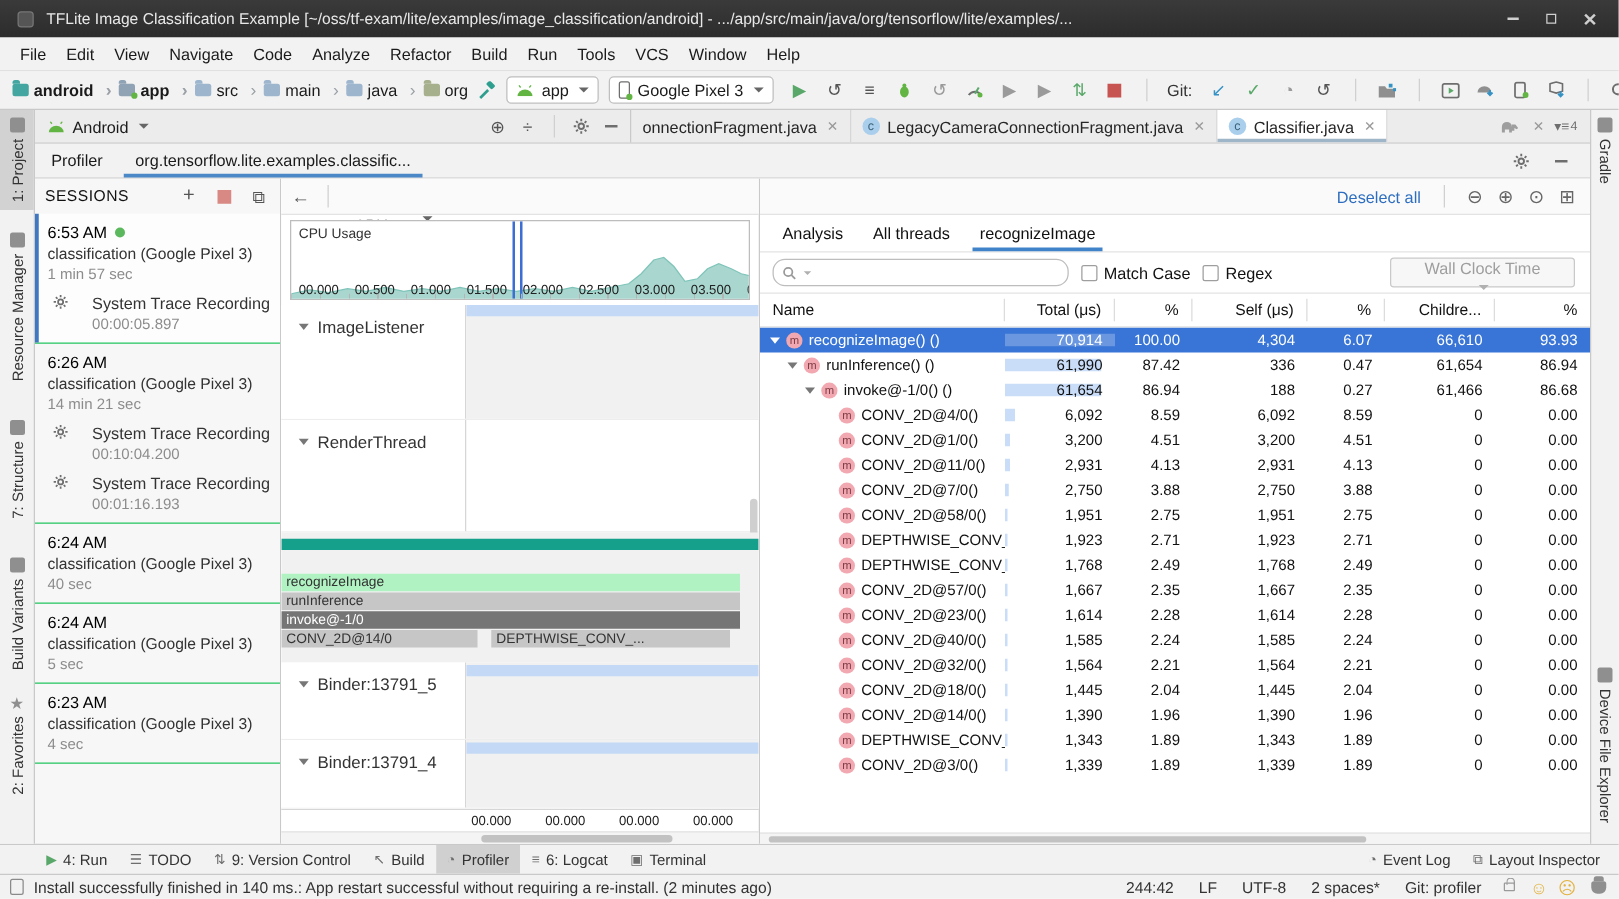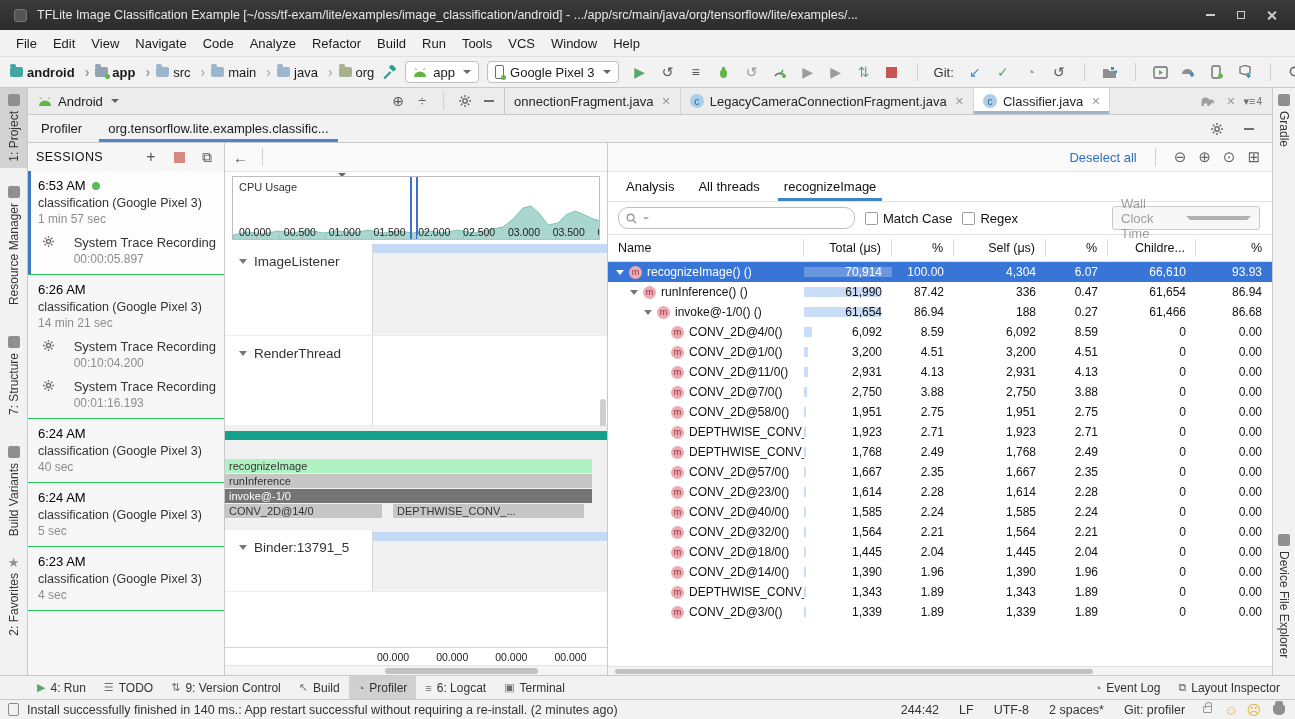--- a/index.html
+++ b/index.html
@@ -126,21 +126,21 @@
   .atop{height:29px;flex:none;display:flex;align-items:center;justify-content:flex-end;gap:12px;padding:0 12px;background:#fafafa;border-bottom:1px solid #e3e3e3;}
   .deselect{color:#2e6ec0;font-size:13px;}
   .zic{font-size:15px;color:#666;}
   .atabs{height:30px;flex:none;display:flex;align-items:stretch;padding-left:6px;border-bottom:1px solid #e3e3e3;}
   .atab{display:flex;align-items:center;padding:0 12px;position:relative;cursor:default;font-size:13px;color:#111;white-space:nowrap;}
   .atab.sel::after{content:"";position:absolute;left:6px;right:6px;bottom:0;height:3px;background:#4083c9;}
   .srow{height:33px;flex:none;display:flex;align-items:center;gap:10px;padding:0 12px 0 10px;border-bottom:1px solid #e3e3e3;}
   .sfield{width:237px;height:22px;border:1px solid #bdbdbd;border-radius:10px;background:#fff;display:flex;align-items:center;padding:0 6px;gap:3px;}
   .cb{display:flex;align-items:center;gap:5px;font-size:13px;color:#111;}
   .cbbox{width:13px;height:13px;border:1px solid #9e9e9e;border-radius:2px;background:#fff;}
-  .clockdd{margin-left:auto;width:148px;height:24px;border:1px solid #c9c9c9;border-radius:3px;background:#f7f7f7;color:#9e9e9e;display:flex;align-items:center;padding:0 8px;gap:6px;}
+  .clockdd{margin-left:auto;width:148px;height:24px;border:1px solid #c9c9c9;border-radius:3px;background:#f7f7f7;color:#9e9e9e;display:flex;align-items:center;padding:0 8px;gap:6px;flex-direction:column;}
   .clockdd span{flex:1;}
   .clockdd .carr{border-top-color:#b0b0b0;}
   
   .tbl{flex:1;min-height:0;display:flex;flex-direction:column;position:relative;overflow:hidden;}
   .thead{height:27px;flex:none;display:grid;grid-template-columns:196px 88px 62px 92px 62px 88px 76px;align-items:center;border-bottom:1px solid #e0e0e0;font-size:12.5px;color:#111;}
   .thead .hc{padding:0 10px;border-right:1px solid #dcdcdc;height:18px;display:flex;align-items:center;}
   .thead .hc.num{justify-content:flex-end;}
   .thead .hc:last-child{border-right:none;}
   .trows{flex:1;overflow:hidden;}
   .trow{height:20px;display:grid;grid-template-columns:196px 88px 62px 92px 62px 88px 76px;align-items:center;font-size:12px;color:#111;cursor:default;}
@@ -577,20 +577,29 @@
               </div>
               <div class="throw" style="height:62px;">
                 <div class="thlbl">
                   <span class="tri"></span>
                   <span>Binder:13791_5</span>
                 </div>
                 <div class="thtrack">
                   <span class="bar sleep-blue" style="left:0%;width:100%;top:2px;"></span>
                 </div>
               </div>
+              <div class="throw" style="height:55px;">
+                <div class="thlbl">
+                  <span class="tri"></span>
+                  <span>Binder:13791_4</span>
+                </div>
+                <div class="thtrack">
+                  <span class="bar sleep-blue" style="left:0%;width:100%;top:2px;"></span>
+                </div>
+              </div>
             </div>
           <div class="thaxis" id="botticks">
               <span>00.000</span>
               <span>00.000</span>
               <span>00.000</span>
               <span>00.000</span>
             </div>
           <div class="hscroll">
               <span class="thumb" style="left:42%;width:40%;"></span>
             </div>

